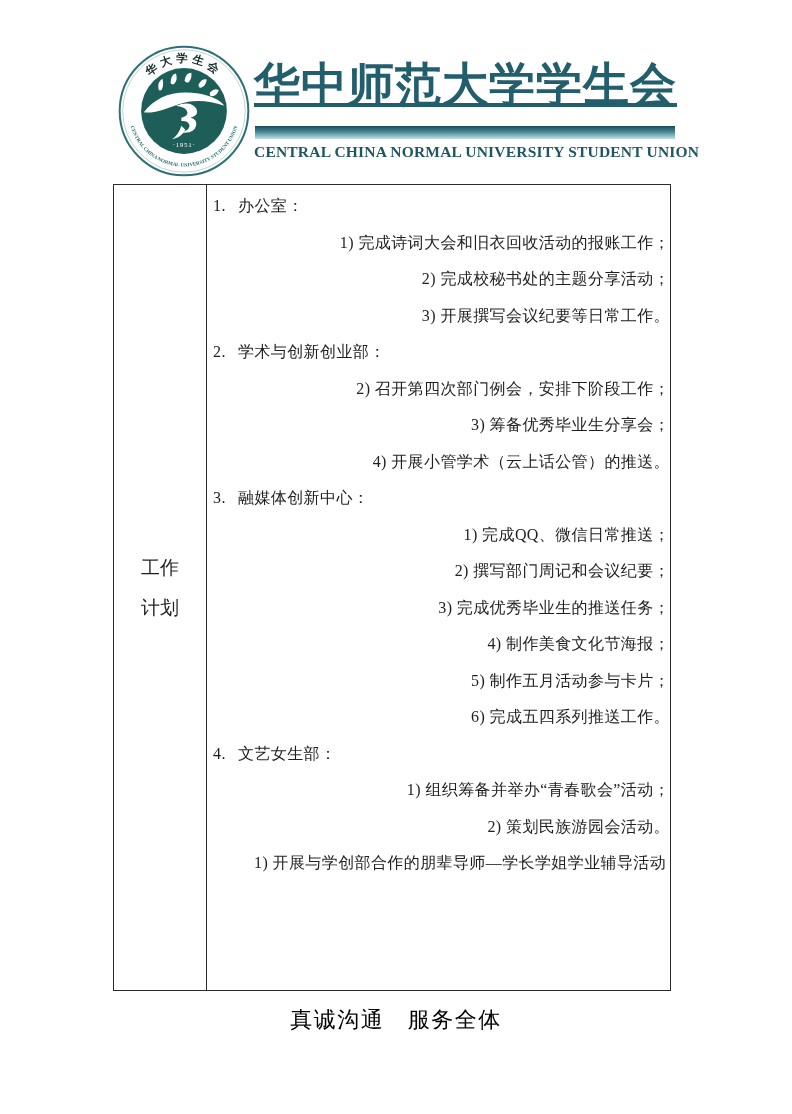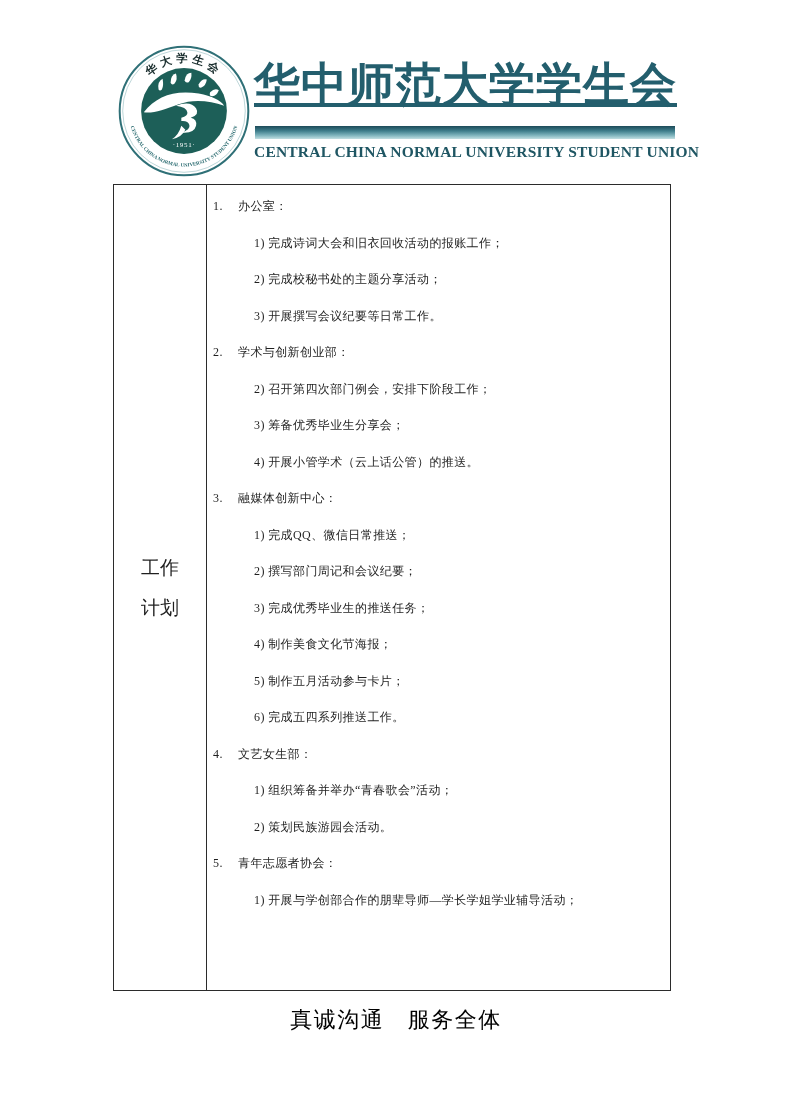--- a/index.html
+++ b/index.html
@@ -57,27 +57,27 @@
     line-height:20px;
   }
   .label-line + .label-line { margin-top:20px; }
   .content-cell {
     flex:1;
     padding-top:3px;
     overflow:hidden;
   }
   .line {
     height:36.5px; line-height:36.5px;
-    font-size:12px; color:#1f1f1f;
+    font-size:16px; color:#1f1f1f;
     letter-spacing:0.4px;
     white-space:nowrap;
   }
   .line.heading { padding-left:6px; }
   .line.heading .num { display:inline-block; width:25px; }
-  .line.sub { padding-left:47px; }
+  .line.sub { padding-left:47px;text-align:right; }
 
   
   .footer {
     position:absolute; left:0; top:1005px; width:792px;
     text-align:center;
   }
   .footer span {
     font-size:22px; font-weight:400;
     color:#000000; letter-spacing:1.5px;
   }
@@ -143,21 +143,20 @@
         <div class="line heading"><span class="num">3.</span><span>融媒体创新中心：</span></div>
         <div class="line sub">1) 完成QQ、微信日常推送；</div>
         <div class="line sub">2) 撰写部门周记和会议纪要；</div>
         <div class="line sub">3) 完成优秀毕业生的推送任务；</div>
         <div class="line sub">4) 制作美食文化节海报；</div>
         <div class="line sub">5) 制作五月活动参与卡片；</div>
         <div class="line sub">6) 完成五四系列推送工作。</div>
         <div class="line heading"><span class="num">4.</span><span>文艺女生部：</span></div>
         <div class="line sub">1) 组织筹备并举办“青春歌会”活动；</div>
         <div class="line sub">2) 策划民族游园会活动。</div>
-        <div class="line heading"><span class="num">5.</span><span>青年志愿者协会：</span></div>
         <div class="line sub">1) 开展与学创部合作的朋辈导师—学长学姐学业辅导活动；</div>
       </div>
   </div>
 
   <div class="footer">
     <span>真诚沟通　服务全体</span>
   </div>
 
 </div>
 

